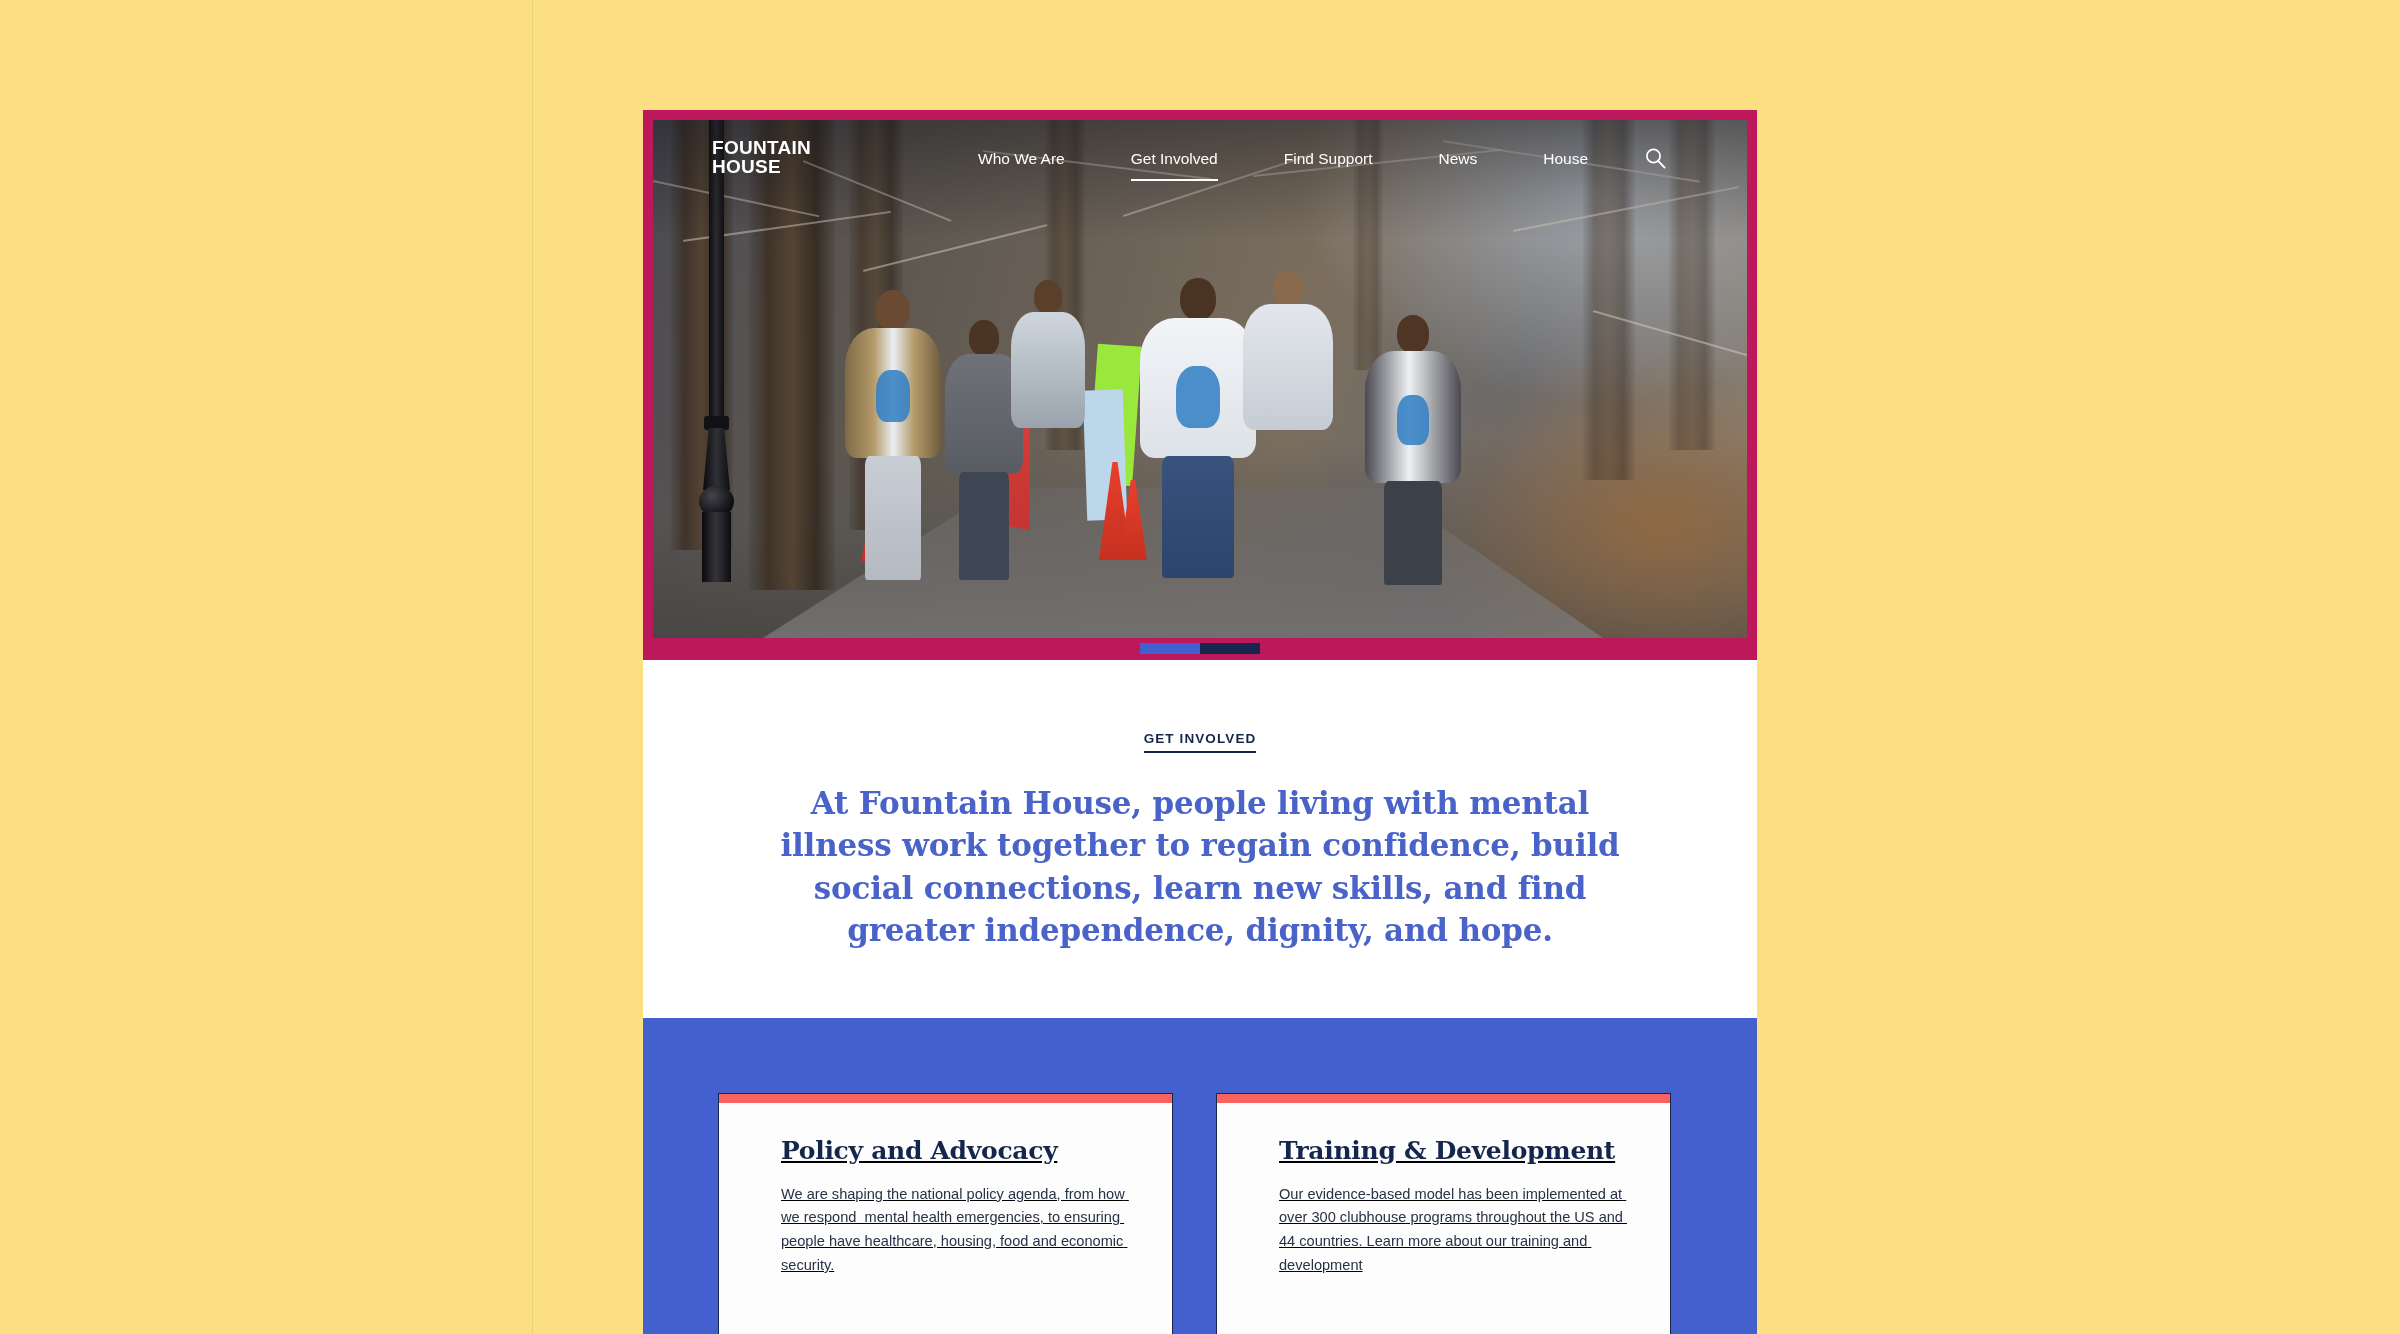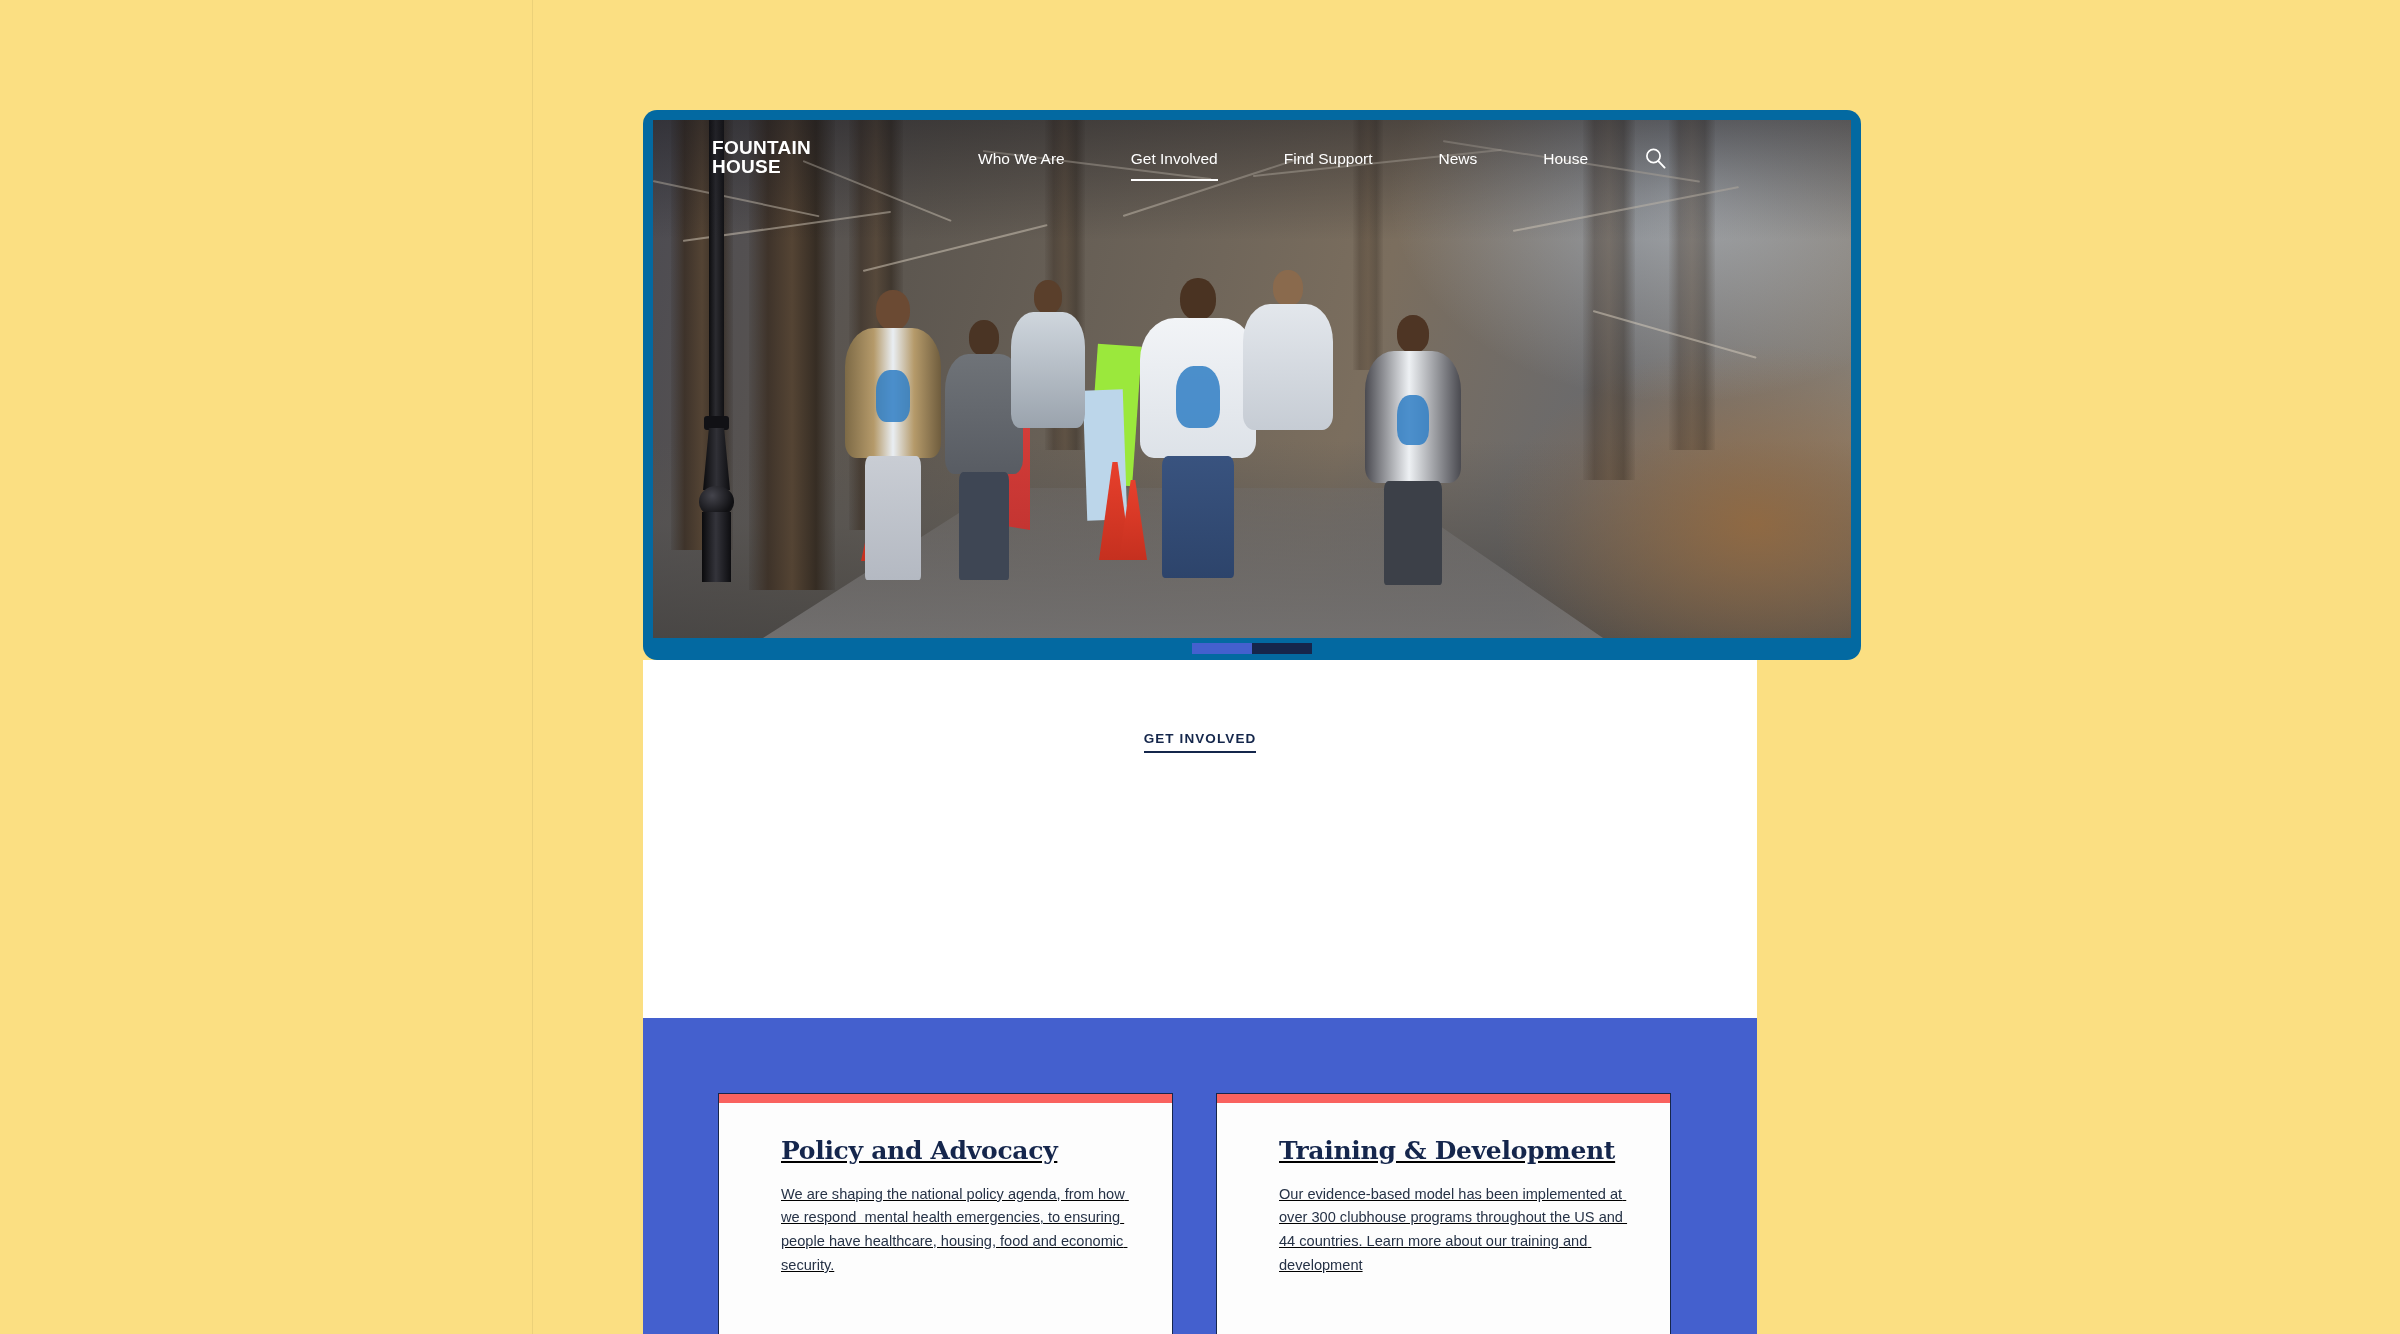--- a/index.html
+++ b/index.html
@@ -38,25 +38,24 @@
     top: 0;
     width: 1114px;
     height: 1334px;
   }
 
   
   #hero {
     position: absolute;
     left: 0;
     top: 110px;
-    width: 1218px;
+    width: 1114px;
     height: 550px;
-    background: #0369a1;
+    background: #be185d;
     padding: 10px 10px 22px 10px;
-    border-radius: 14px;
   }
 
   #hero-media {
     position: relative;
     width: 100%;
     height: 100%;
     overflow: hidden;
     background: #5b5a58;
   }
 
@@ -486,20 +485,21 @@
           <svg width="26" height="26" viewBox="0 0 26 26" fill="none">
             <circle cx="10.5" cy="10" r="6.6" stroke="#ffffff" stroke-width="1.7"></circle>
             <line x1="15.4" y1="15.1" x2="21.6" y2="21.6" stroke="#ffffff" stroke-width="1.9" stroke-linecap="round"></line>
           </svg>
         </button>
       </nav>
     </section>
 
     <section id="intro">
       <div id="eyebrow">GET INVOLVED</div>
+      <h1 id="intro-heading">At Fountain House, people living with mental illness work together to regain confidence, build social connections, learn new skills, and find greater independence, dignity, and hope.</h1>
     </section>
 
     <section id="cards-section">
       <article class="card" id="card-1">
         <div class="card-inner">
           <h2 class="card-title">Policy and Advocacy</h2>
           <p class="card-body">We are shaping the national policy agenda, from how we respond  mental health emergencies, to ensuring people have healthcare, housing, food and economic security.</p>
         </div>
       </article>
 

